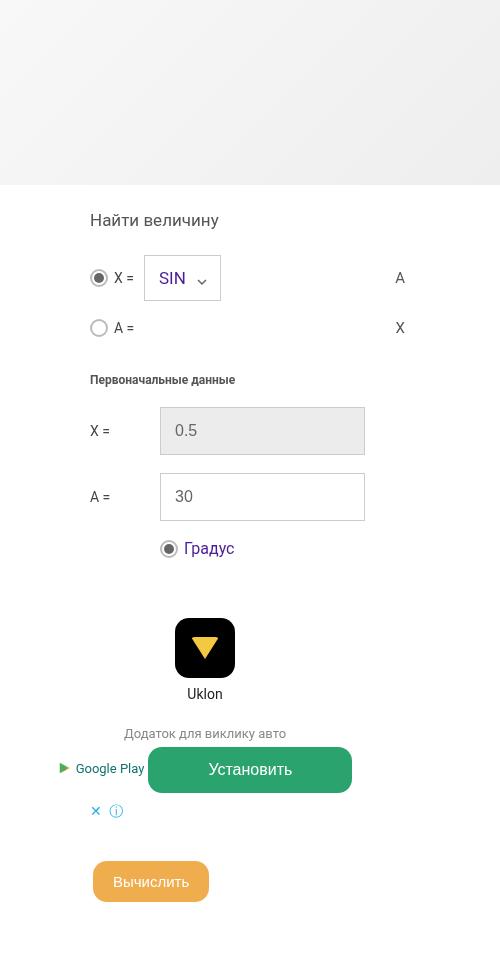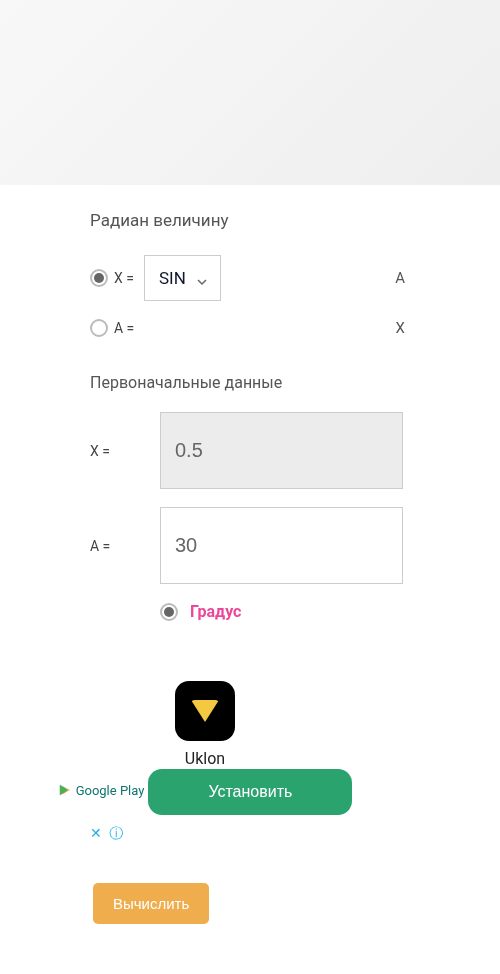--- a/index.html
+++ b/index.html
@@ -51,21 +51,21 @@
     }
     .var-label {
       font-size: 14px;
       color: #444;
       margin-right: 10px;
     }
     .select-box {
       border: 1px solid #ccc;
       padding: 12px 34px 12px 14px;
       font-size: 17px;
-      color: #0f172a;
+      color: #4c1d95;
       background: #fff;
       position: relative;
       display: inline-flex;
       align-items: center;
       margin-right: 20px;
     }
     .chevron {
       position: absolute;
       right: 12px;
       top: 50%;
@@ -74,58 +74,57 @@
       height: 12px;
     }
     .chevron svg { width: 12px; height: 12px; }
     .right-var {
       font-size: 15px;
       color: #555;
       margin-left: auto;
       margin-right: 95px;
     }
     .section-title2 {
-      font-size: 16px;
+      font-size: 12px;
       color: #555;
       margin: 36px 0 20px 0;
+      font-weight: bold;
     }
     .input-row {
       display: flex;
       align-items: center;
       margin-bottom: 18px;
     }
     .input-label {
       font-size: 14px;
       color: #444;
       width: 70px;
     }
     .text-input {
       border: 1px solid #ccc;
-      padding: 26px 14px;
-      font-size: 20px;
+      padding: 14px 14px;
+      font-size: 16px;
       color: #666;
-      width: 243px;
+      width: 205px;
     }
     .text-input.disabled {
       background: #ececec;
     }
     .angle-units {
       margin-left: 70px;
       margin-top: 4px;
     }
     .angle-row {
       display: flex;
       align-items: center;
       margin-bottom: 6px;
     }
     .angle-label {
       font-size: 16px;
-      color: #ec4899;
-      margin-left: 6px;
-      font-weight: bold;
+      color: #4c1d95;
     }
     .ad-block {
       margin-top: 60px;
       text-align: center;
       margin-left: -90px;
       width: 100%;
     }
     .app-icon {
       width: 60px;
       height: 60px;
@@ -137,23 +136,23 @@
       justify-content: center;
     }
     .app-icon-triangle {
       width: 0; height: 0;
       border-left: 14px solid transparent;
       border-right: 14px solid transparent;
       border-top: 22px solid #f5c842;
       border-radius: 4px;
     }
     .app-name {
-      font-size: 16px;
+      font-size: 14px;
       color: #222;
-      margin-bottom: 1px;
+      margin-bottom: 24px;
     }
     .app-desc {
       font-size: 13px;
       color: #888;
       margin-bottom: 6px;
     }
     .gplay {
       display: inline-flex;
       align-items: center;
       font-size: 13px;
@@ -181,34 +180,34 @@
       font-size: 14px;
       color: #1fb0e6;
     }
     .ad-close {
       margin-right: 4px;
     }
     .calc-btn {
       background: #f0ad4e;
       color: #fff;
       border: none;
-      border-radius: 5px;
+      border-radius: 14px;
       padding: 12px 20px;
       font-size: 15px;
       margin-top: 40px;
       margin-left: 3px;
     }
   </style>
 </head>
 <body>
 
 <div class="top-bg"></div>
 
 <div class="card">
-  <div class="section-title">Радиан величину</div>
+  <div class="section-title">Найти величину</div>
 
   <div class="row">
     <div class="radio checked"></div>
     <span class="var-label">X =</span>
     <div class="select-box">
       <span>SIN</span>
       <span class="chevron">
         <svg viewBox="0 0 12 12">
             <path d="M2 4 L6 8 L10 4" stroke="#666" stroke-width="1.5" fill="none"></path>
           </svg>
@@ -240,20 +239,21 @@
       <div class="radio checked"></div>
       <span class="angle-label">Градус</span>
     </div>
   </div>
 
   <div class="ad-block">
     <div class="app-icon">
       <div class="app-icon-triangle"></div>
     </div>
     <div class="app-name">Uklon</div>
+    <div class="app-desc">Додаток для виклику авто</div>
     <div class="gplay">
       <span class="gplay-icon">
         <svg viewBox="0 0 16 16">
             <polygon points="2,2 2,14 12,8" fill="#4caf50"></polygon>
             <polygon points="2,2 12,8 8,5" fill="#2196f3"></polygon>
             <polygon points="2,14 12,8 8,11" fill="#f44336"></polygon>
             <polygon points="8,5 14,8 8,11 12,8" fill="#ffc107"></polygon>
           </svg>
       </span>
       <span>Google Play</span>

